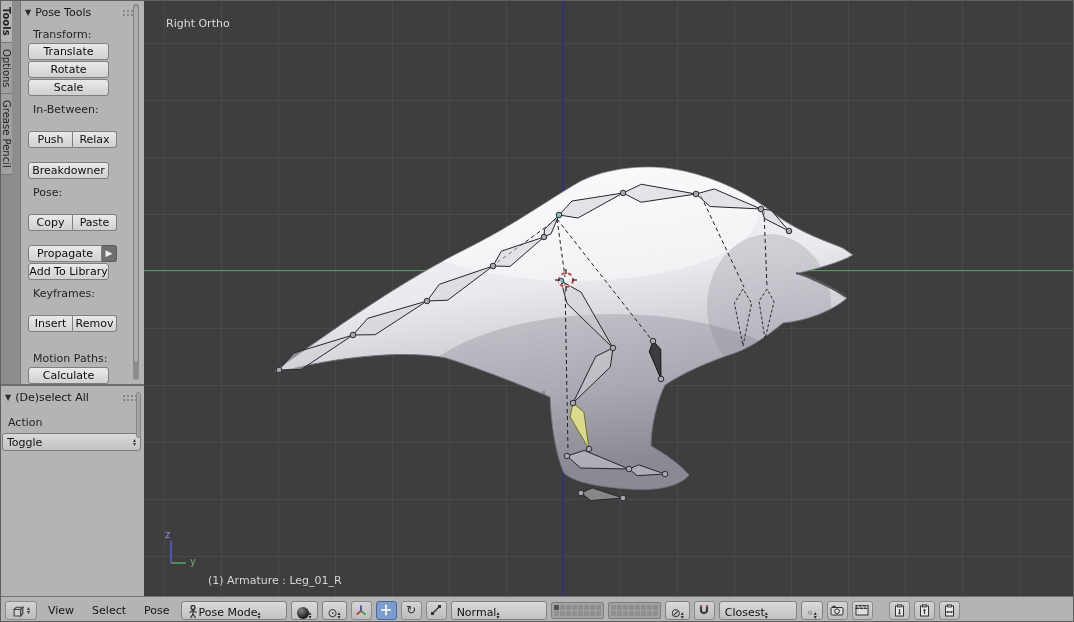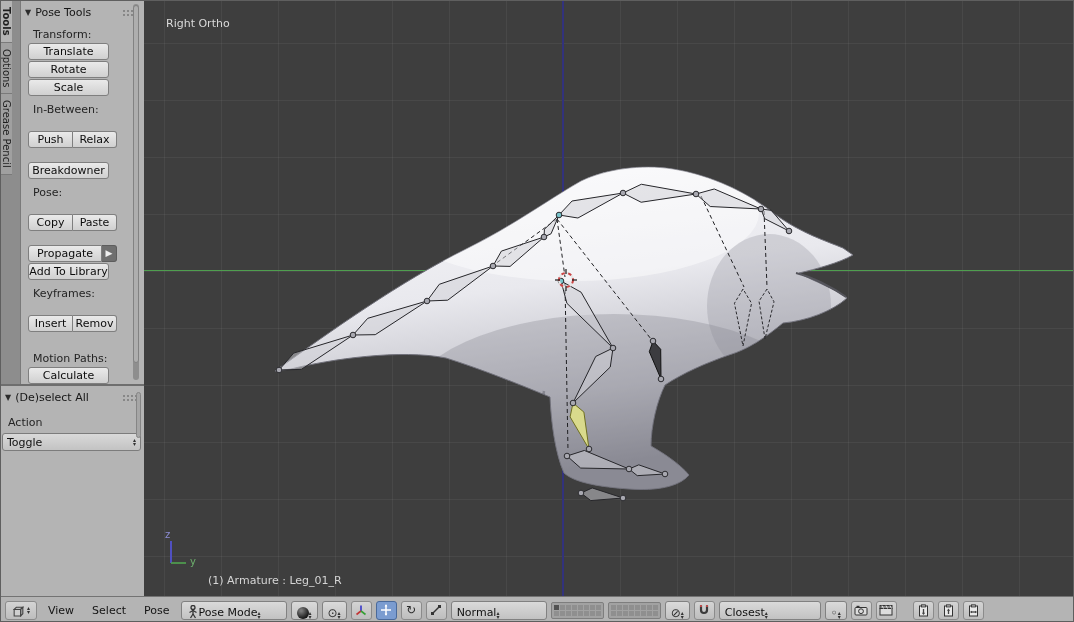--- a/index.html
+++ b/index.html
@@ -407,21 +407,21 @@
     </div>
 
     <button class="hb-btn">
       <svg width="12" height="12" viewBox="0 0 12 12">
         <path d="M3 1.5 V6 a3 3 0 0 0 6 0 V1.5" stroke="#3a3a3a" stroke-width="2.2" fill="none"></path>
         <rect x="2" y="1" width="2" height="2" fill="#b84b4b"></rect>
         <rect x="8" y="1" width="2" height="2" fill="#b84b4b"></rect>
       </svg>
     </button>
 
-    <div class="hb-dd" style="width:102px;">
+    <div class="hb-dd" style="width:78px;">
       <span class="dd-label">Closest</span>
       <span class="dd-ar">
           <span>▴</span>
           <span>▾</span>
         </span>
     </div>
 
     <div class="hb-dd">
       <span class="glyph">◦</span>
       <span class="dd-ar">

